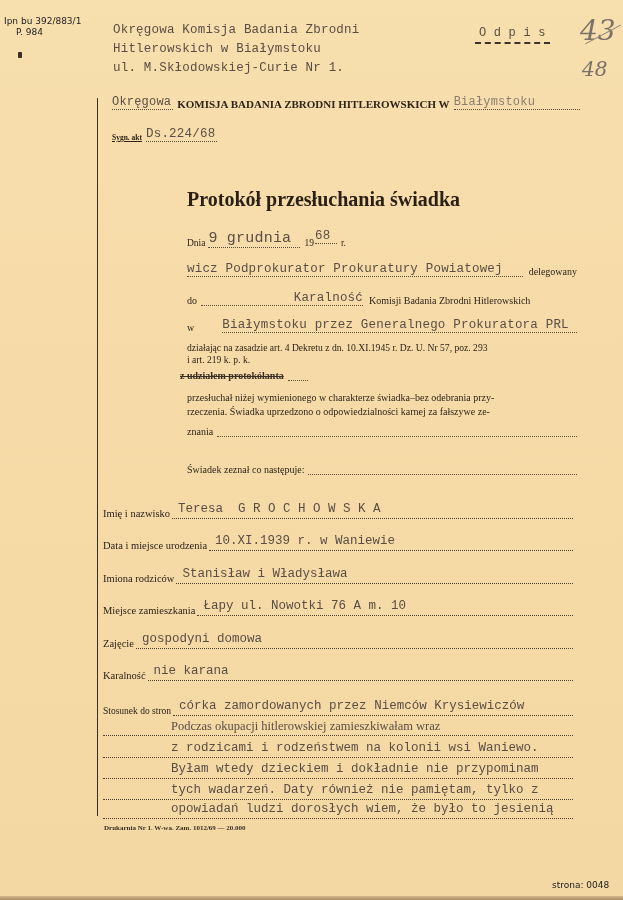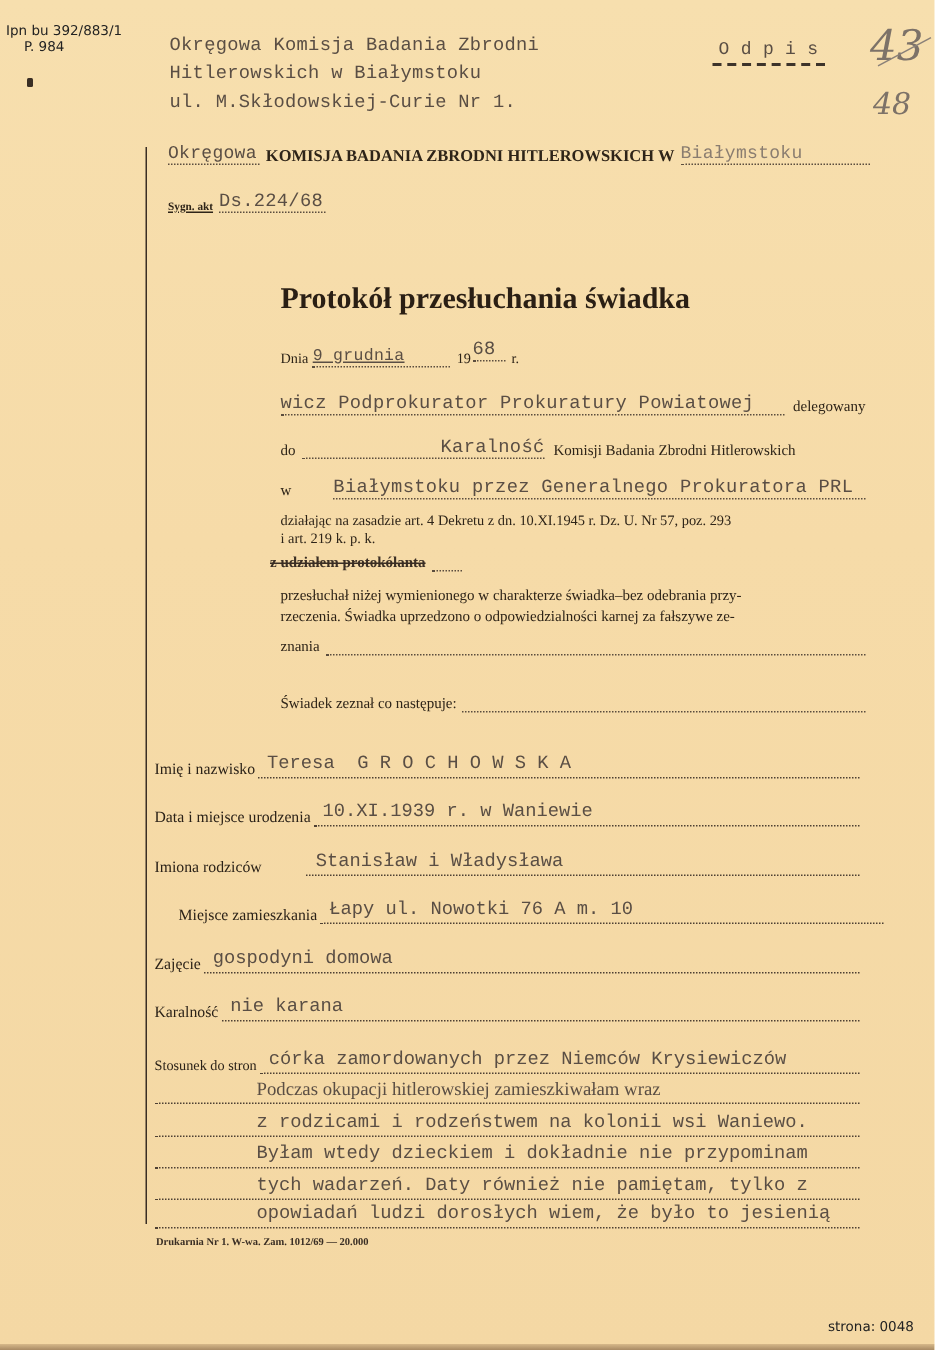--- a/index.html
+++ b/index.html
@@ -59,21 +59,21 @@
 
 <div class="abs" style="left:112px;top:127px;display:flex;align-items:flex-end;">
   <span class="print" style="font-size:7.5px;font-weight:bold;text-decoration:underline;padding-right:4px;">Sygn. akt</span>
   <span class="tw dots" style="font-size:12.5px;padding-right:2px;">Ds.224/68</span>
 </div>
 
 <div class="abs title" style="left:187px;top:188px;">Protokół przesłuchania świadka</div>
 
 <div class="abs" style="left:187px;top:230px;display:flex;align-items:flex-end;width:390px;">
   <span class="print small-label" style="font-size:9.5px;padding-right:3px;">Dnia</span>
-  <span class="tw dots" style="font-size:11px;width:92px;text-decoration:underline;">9 grudnia</span>
+  <span class="tw dots" style="font-size:15px;width:92px;">9 grudnia</span>
   <span class="print" style="font-size:9.5px;padding:0 1px 0 4px;">19</span>
   <span class="tw dots" style="font-size:12.5px;width:22px;position:relative;top:-4px;">68</span>
   <span class="print" style="font-size:9.5px;padding:0 4px;">r.</span>
 </div>
 
 <div class="abs" style="left:187px;top:262px;display:flex;align-items:flex-end;width:390px;">
   <span class="tw dots" style="font-size:12.5px;flex:1;">wicz Podprokurator Prokuratury Powiatowej</span>
   <span class="print" style="font-size:10px;padding-left:6px;">delegowany</span>
 </div>
 
@@ -113,25 +113,25 @@
 </div>
 
 <div class="field-row" style="top:501px;">
   <span class="lbl">Imię i nazwisko</span>
   <span class="val" style="white-space:pre;">Teresa  G R O C H O W S K A</span>
 </div>
 <div class="field-row" style="top:533px;">
   <span class="lbl">Data i miejsce urodzenia</span>
   <span class="val">10.XI.1939 r. w Waniewie</span>
 </div>
-<div class="field-row" style="top:566px;gap:28px;">
+<div class="field-row" style="top:566px;">
   <span class="lbl">Imiona rodziców</span>
   <span class="val">Stanisław i Władysława</span>
 </div>
-<div class="field-row" style="top:598px;margin-left:16px;">
+<div class="field-row" style="top:598px;">
   <span class="lbl">Miejsce zamieszkania</span>
   <span class="val">Łapy ul. Nowotki 76 A m. 10</span>
 </div>
 <div class="field-row" style="top:631px;">
   <span class="lbl">Zajęcie</span>
   <span class="val">gospodyni domowa</span>
 </div>
 <div class="field-row" style="top:663px;">
   <span class="lbl">Karalność</span>
   <span class="val">nie karana</span>

